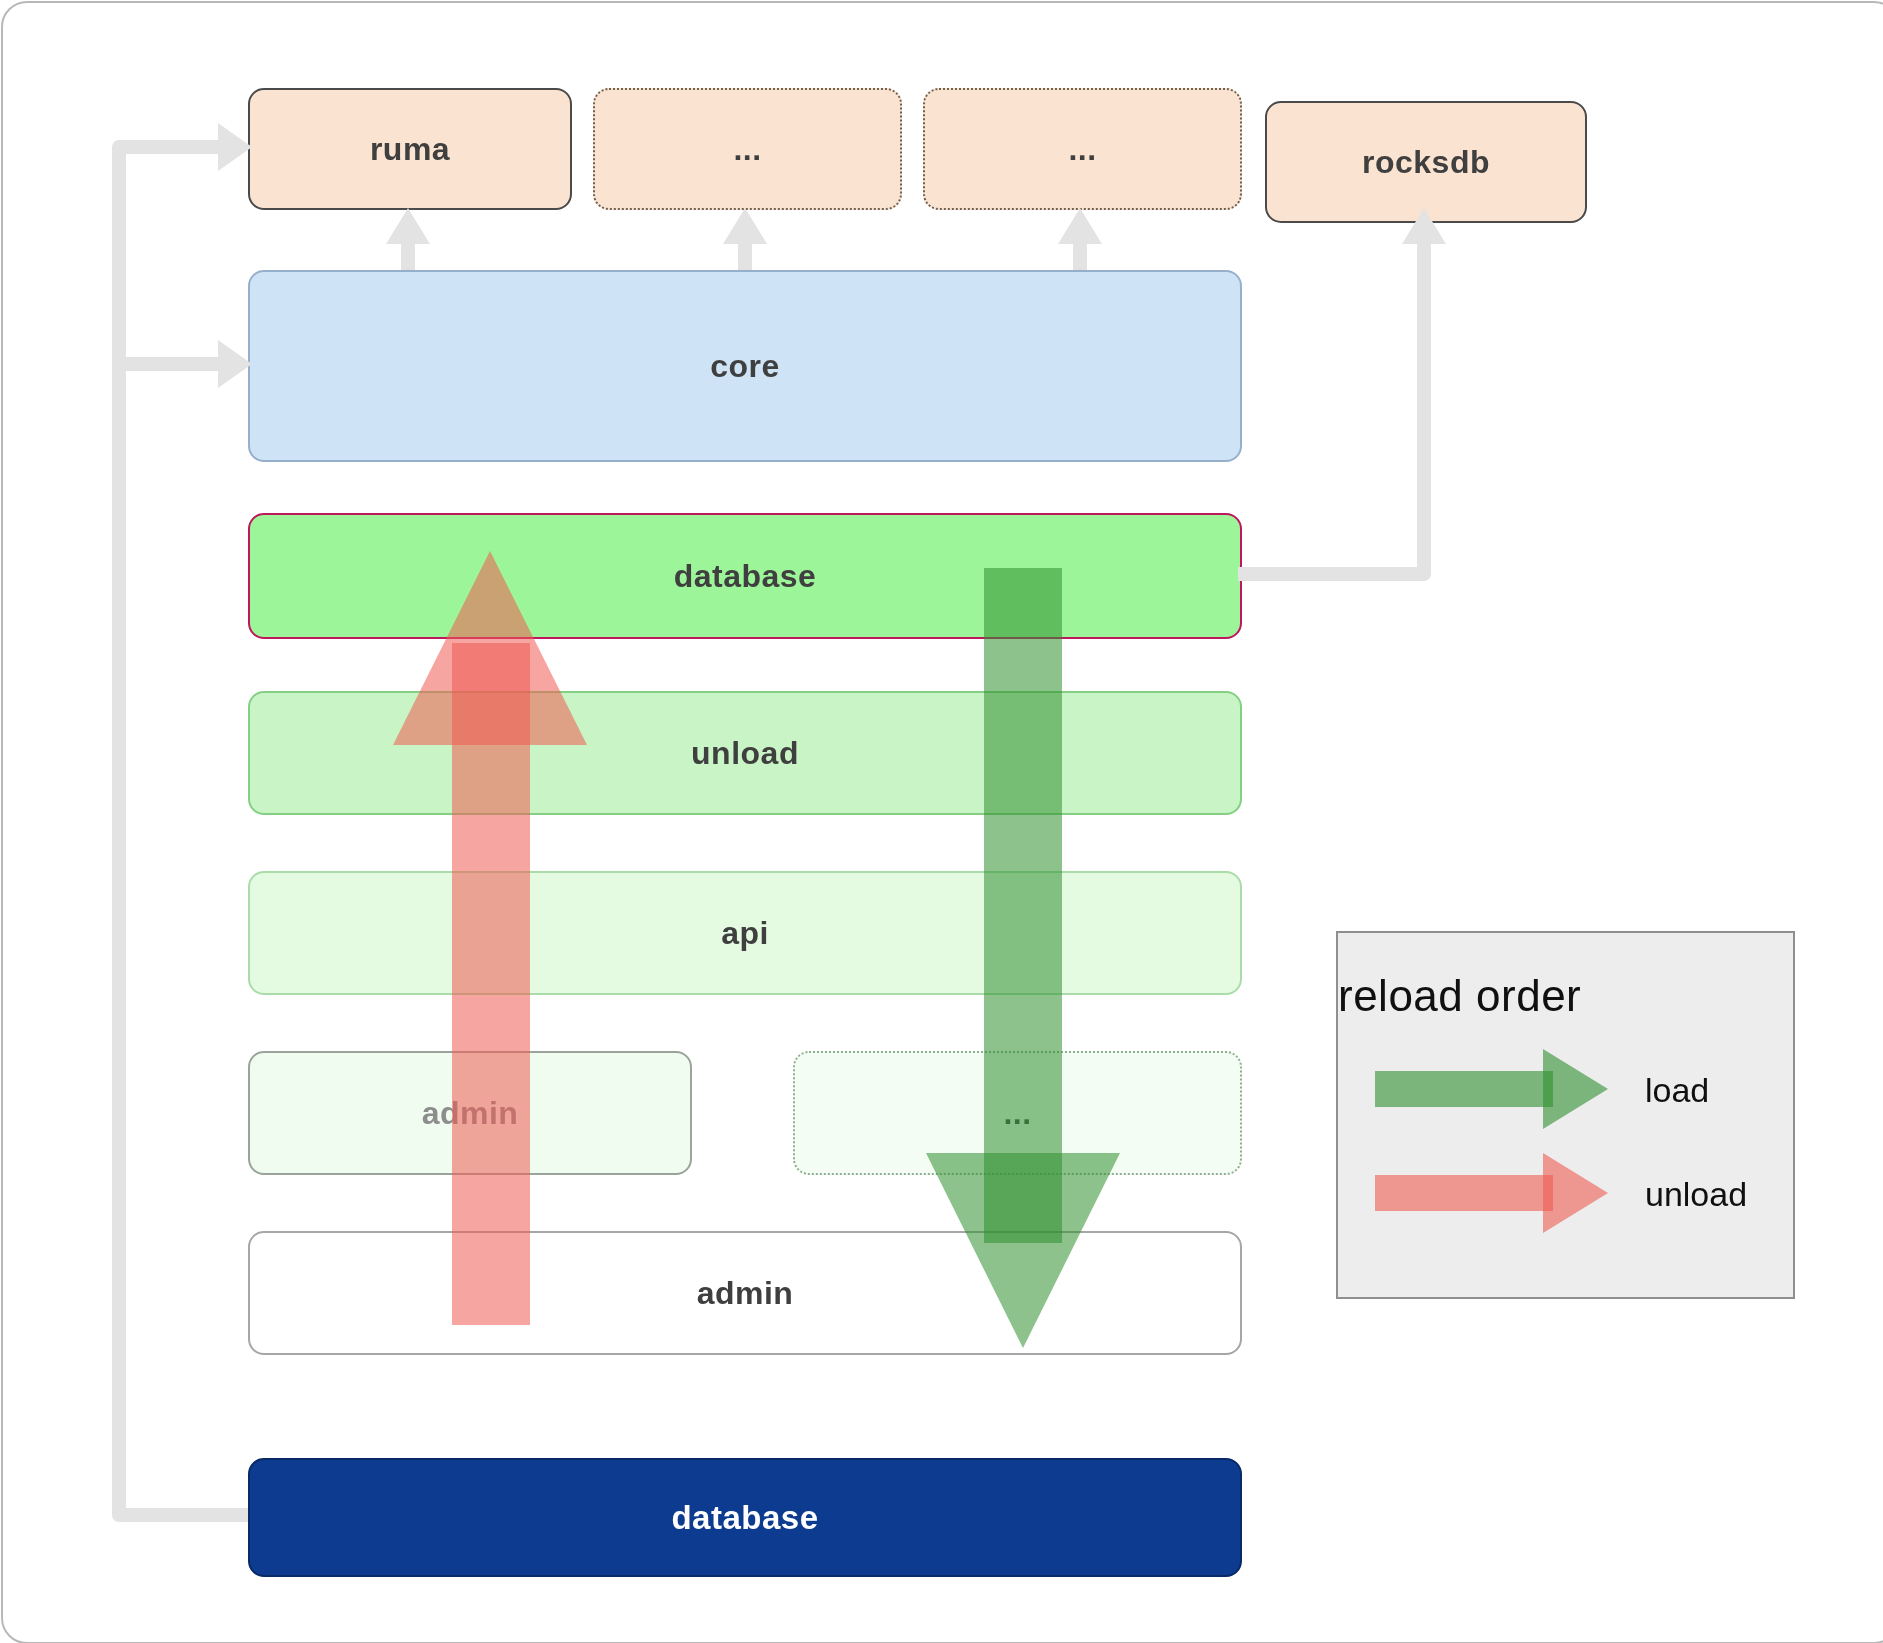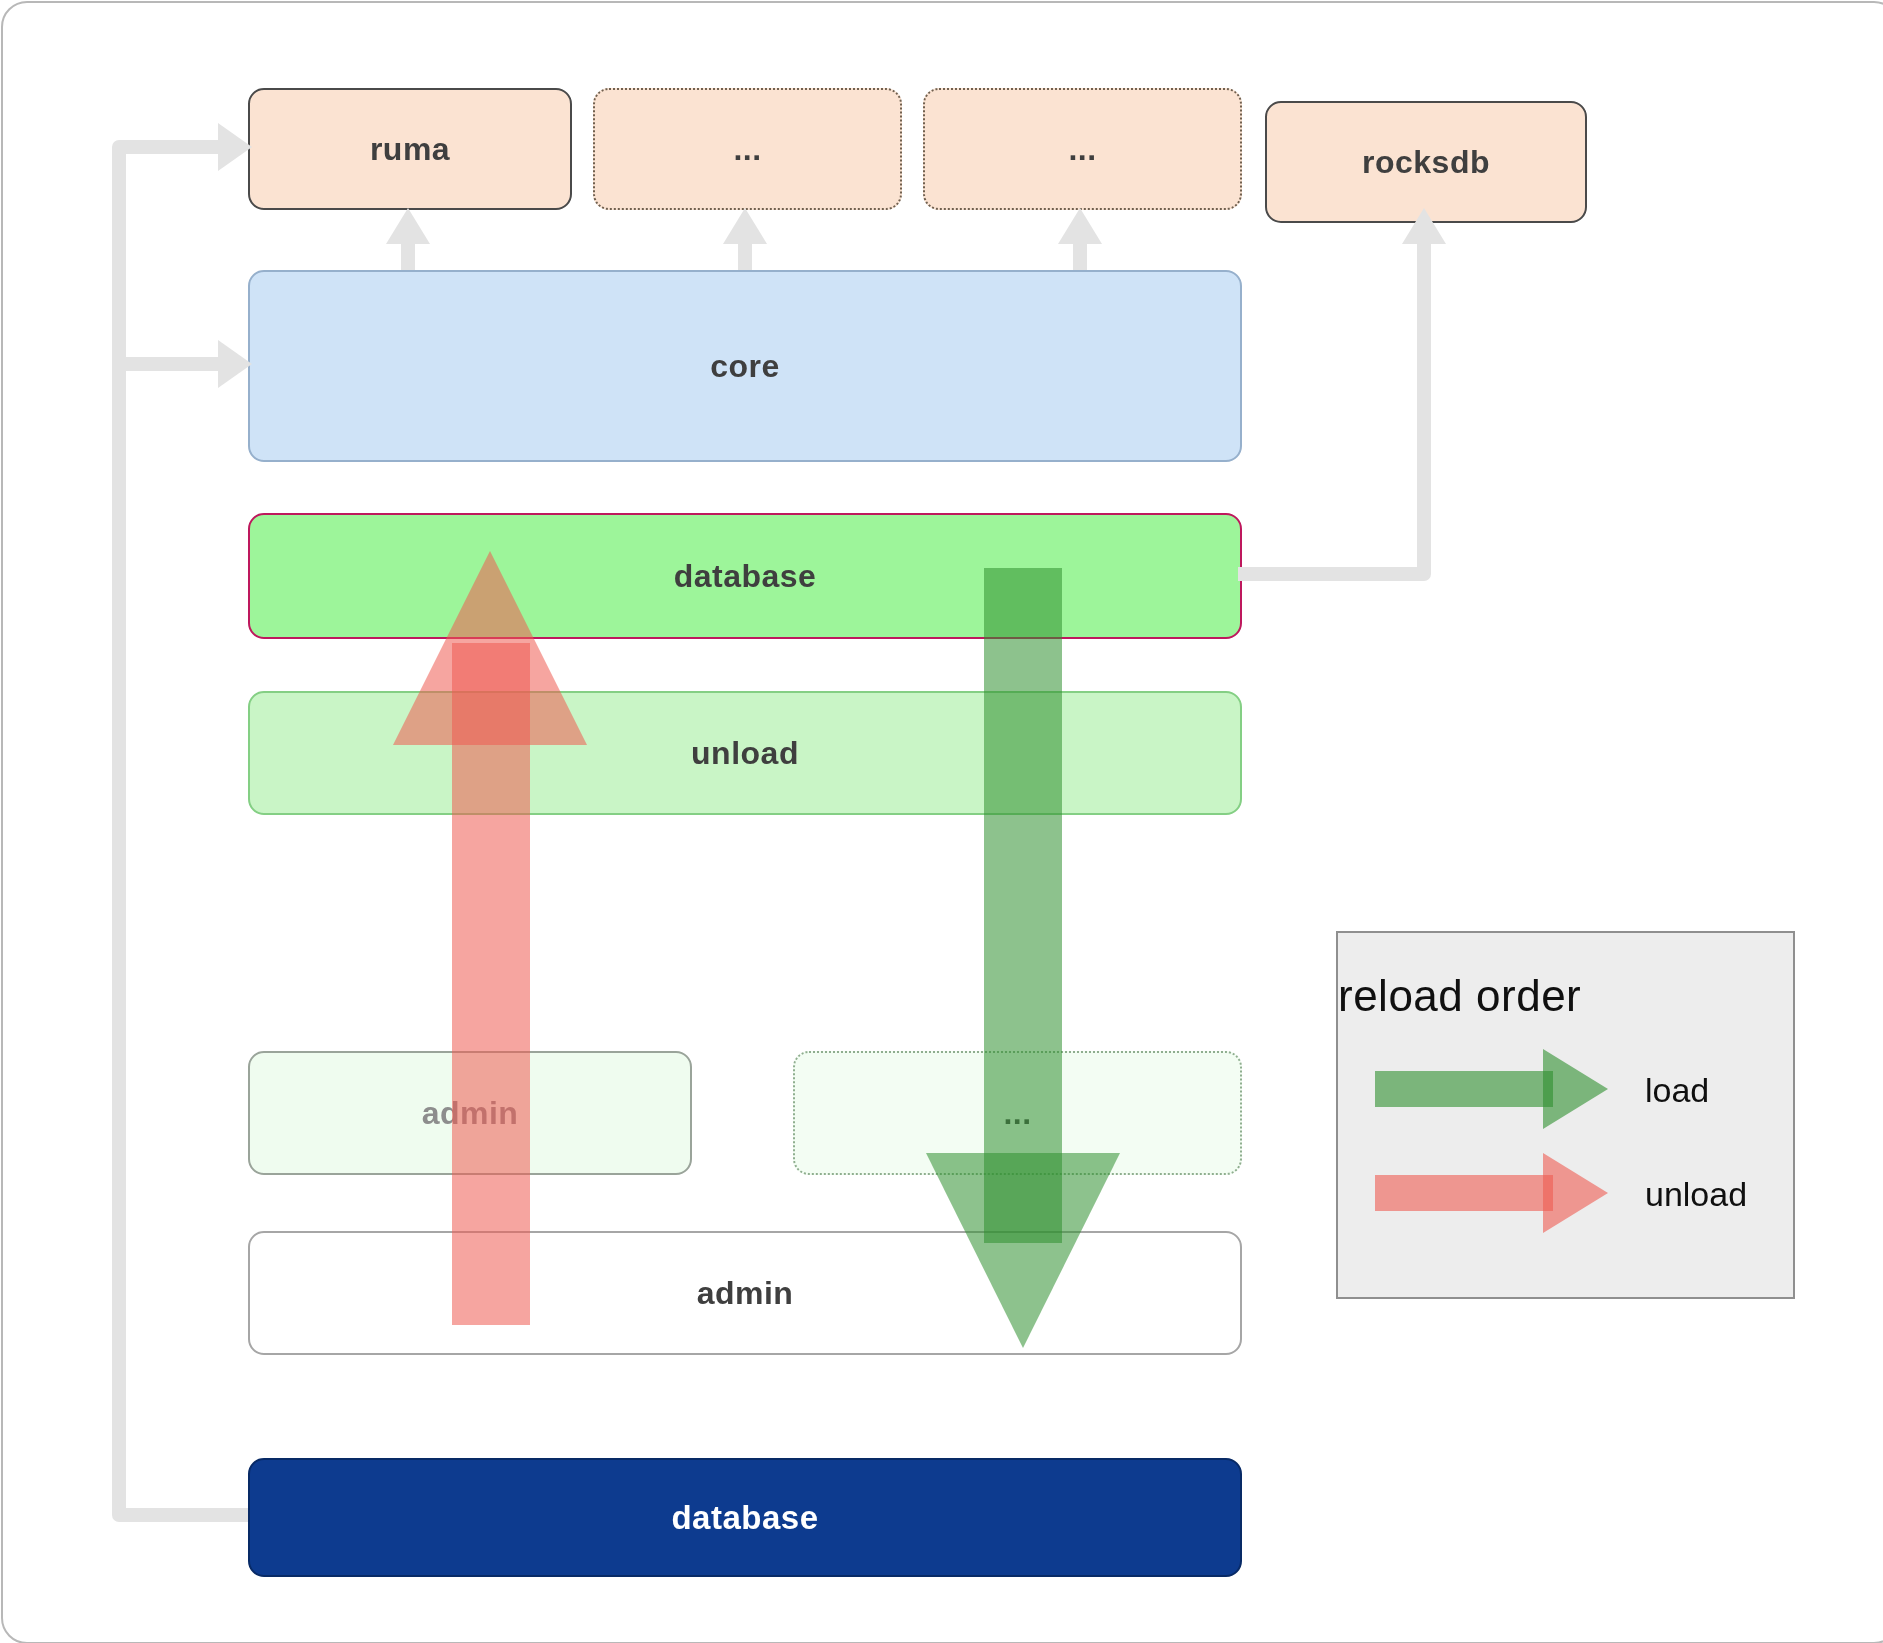--- a/index.html
+++ b/index.html
@@ -42,20 +42,21 @@
 <div class="canvas">
 
   <div class="box dep" id="box-ruma">ruma</div>
   <div class="box dep dotted" id="box-ext1">...</div>
   <div class="box dep dotted" id="box-ext2">...</div>
   <div class="box dep" id="box-rocksdb">rocksdb</div>
 
   <div class="box" id="box-core">core</div>
   <div class="box" id="box-database">database</div>
   <div class="box" id="box-service">unload</div>
+  <div class="box" id="box-api">api</div>
   <div class="box" id="box-admin">admin</div>
   <div class="box" id="box-ext3">...</div>
   <div class="box" id="box-router">admin</div>
   <div class="box" id="box-conduwuit">database</div>
 
   <div class="legend">
     <div class="legend-title">reload order</div>
     <div class="legend-label" id="legend-load-label">load</div>
     <div class="legend-label" id="legend-unload-label">unload</div>
   </div>

